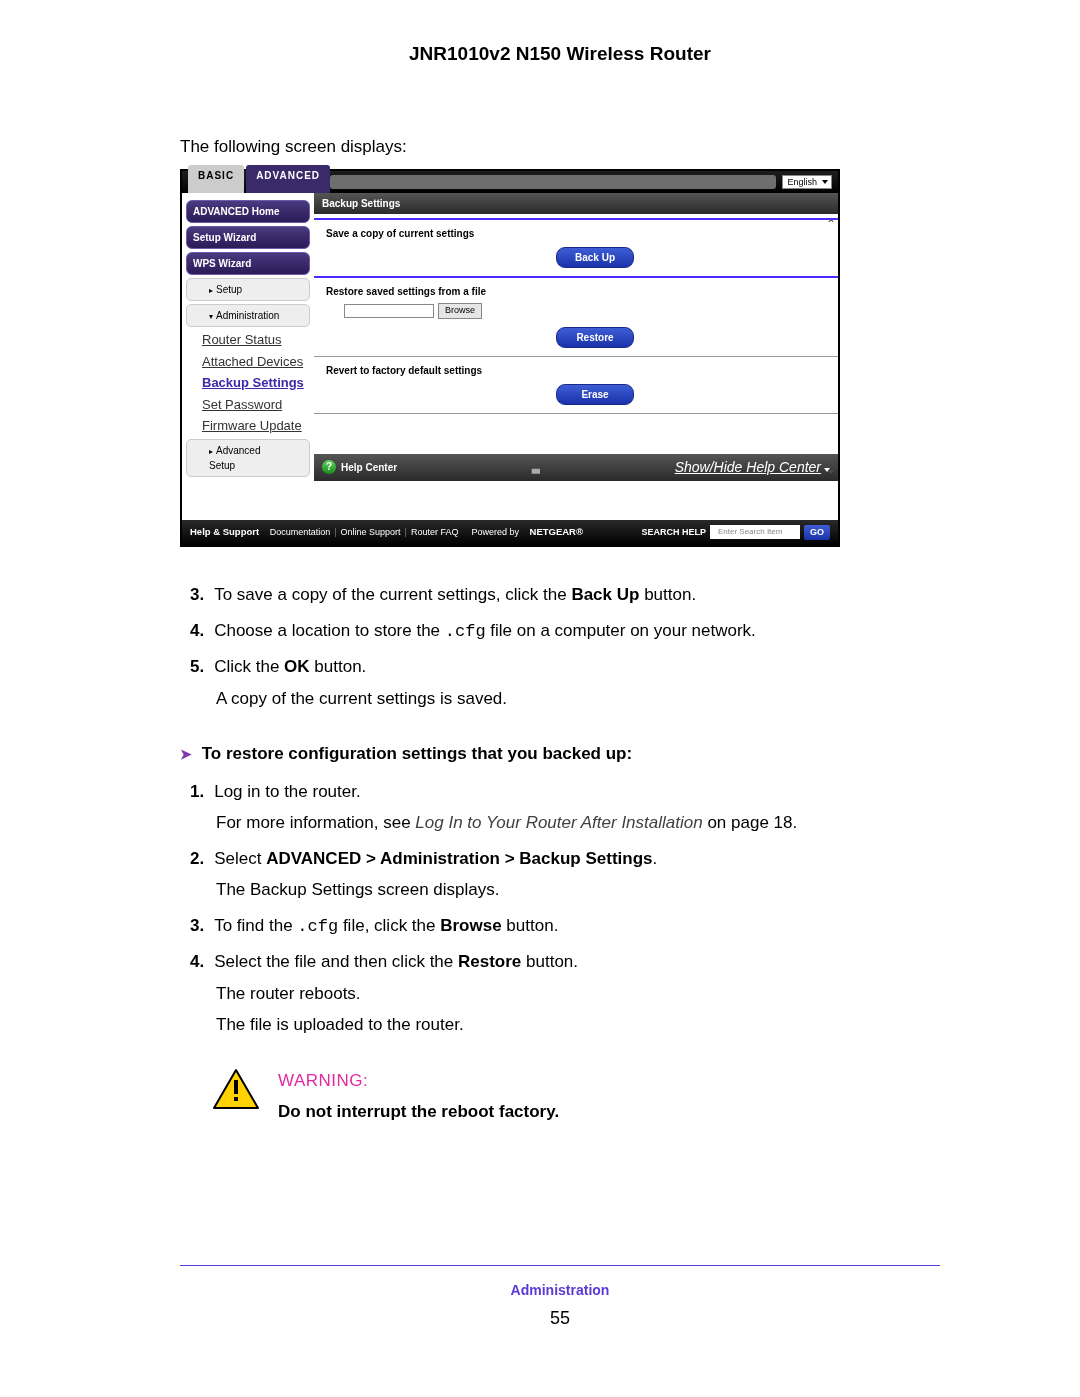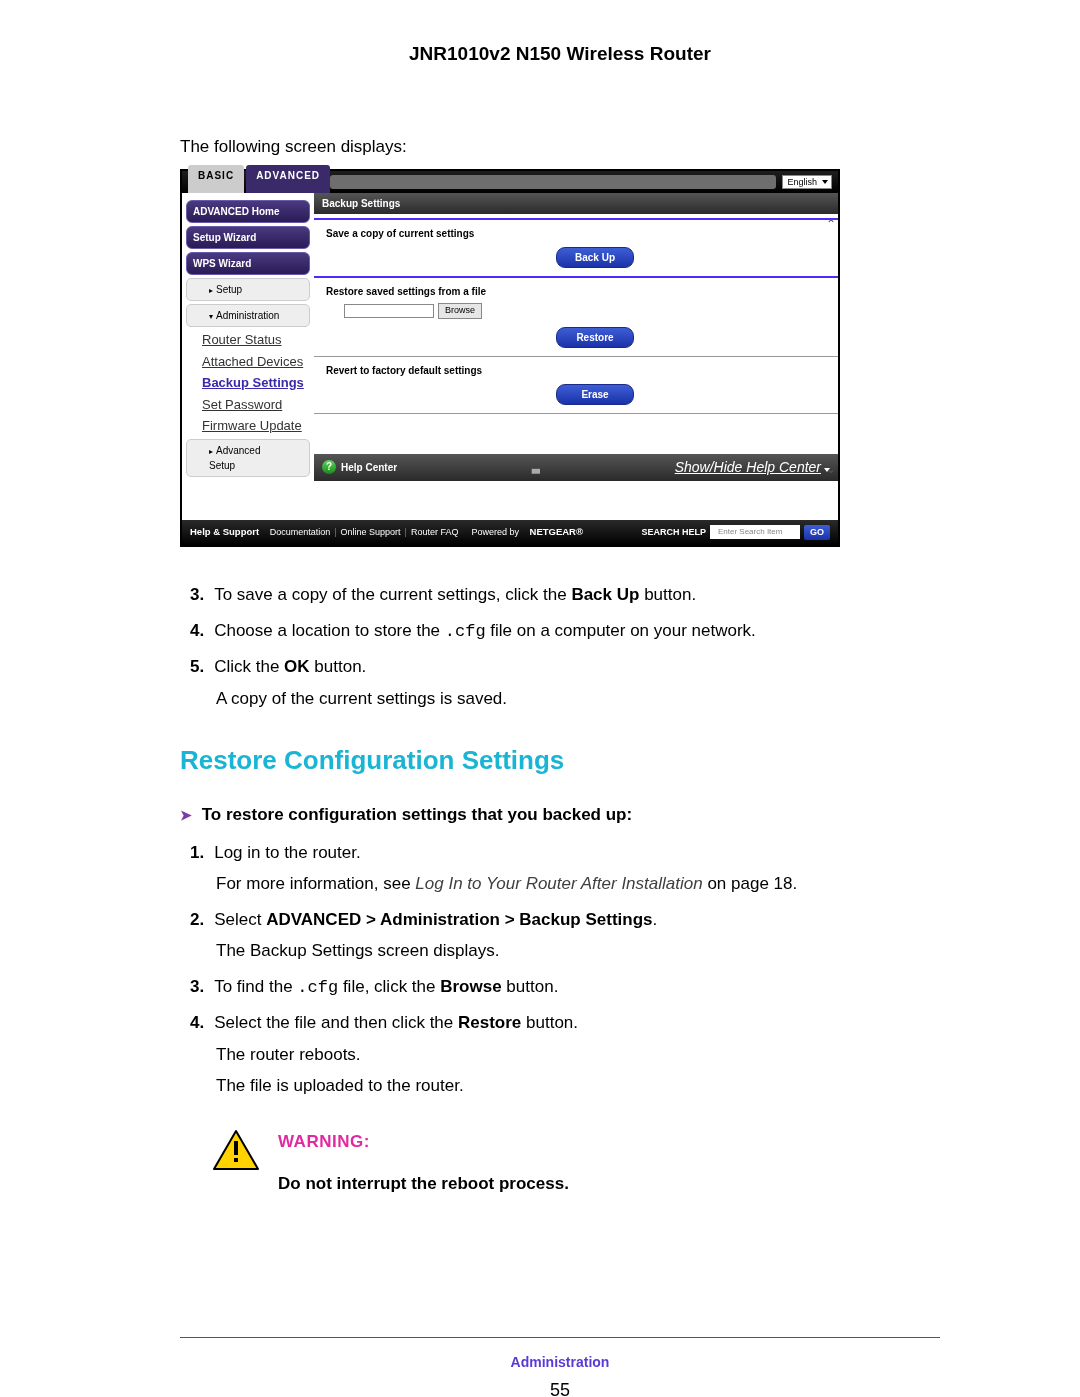--- a/index.html
+++ b/index.html
@@ -172,22 +172,22 @@
 
   .warning-block{
     display:flex; align-items:flex-start; gap:18px;
     margin:20px 0 0 32px;
   }
   .warn-icon{ flex:0 0 48px; }
   .warn-tri{
     width:48px; height:42px; display:block;
   }
   .warn-text .warning-lbl{
-    color:#e02aa0; font-weight:bold; letter-spacing:0.5px;
-    margin-bottom:17px;
+    color:#e02aa0; font-weight:normal; letter-spacing:0.5px;
+    margin-bottom:6px;
   }
   .warn-text .warning-msg{ font-weight:bold; }
 
   .page-bottom{
     border-top:1px solid #5a3ad6;
     margin-top:140px; padding-top:14px;
     text-align:center;
   }
   .footer-sec{ color:#5a3ad6; font-weight:bold; font-size:14px; }
   .footer-page{ font-size:18px; margin-top:4px; }
@@ -283,21 +283,20 @@
     </li>
     <li>
       <span class="num">4.</span><span>Choose a location to store the </span><span class="code">.cfg</span><span> file on a computer on your network.</span>
     </li>
     <li>
       <span class="num">5.</span><span>Click the </span><b>OK</b><span> button.</span>
       <p class="follow">A copy of the current settings is saved.</p>
     </li>
   </ol>
 
-  <h2 class="section-h">Restore Configuration Settings</h2>
 
   <p class="arrow-head">
     <span class="tri">➤</span><span>To restore configuration settings that you backed up:</span>
   </p>
 
   <ol class="steps">
     <li>
       <span class="num">1.</span><span>Log in to the router.</span>
       <p class="follow"><span>For more information, see </span><span class="link">Log In to Your Router After Installation</span><span> on page 18.</span></p>
     </li>
@@ -318,21 +317,21 @@
   <div class="warning-block">
     <div class="warn-icon">
       <svg class="warn-tri" viewBox="0 0 48 42">
         <polygon points="24,2 46,40 2,40" fill="#ffd200" stroke="#000" stroke-width="2" stroke-linejoin="round"></polygon>
         <rect x="22" y="12" width="4" height="14" fill="#000"></rect>
         <rect x="22" y="29" width="4" height="4" fill="#000"></rect>
       </svg>
     </div>
     <div class="warn-text">
       <div class="warning-lbl">WARNING:</div>
-      <div class="warning-msg">Do not interrupt the reboot process.</div>
+      <div class="warning-msg">Do not interrupt the reboot factory.</div>
     </div>
   </div>
 
   <div class="page-bottom">
     <div class="footer-sec">Administration</div>
     <div class="footer-page">55</div>
   </div>
 
 </div>
 

